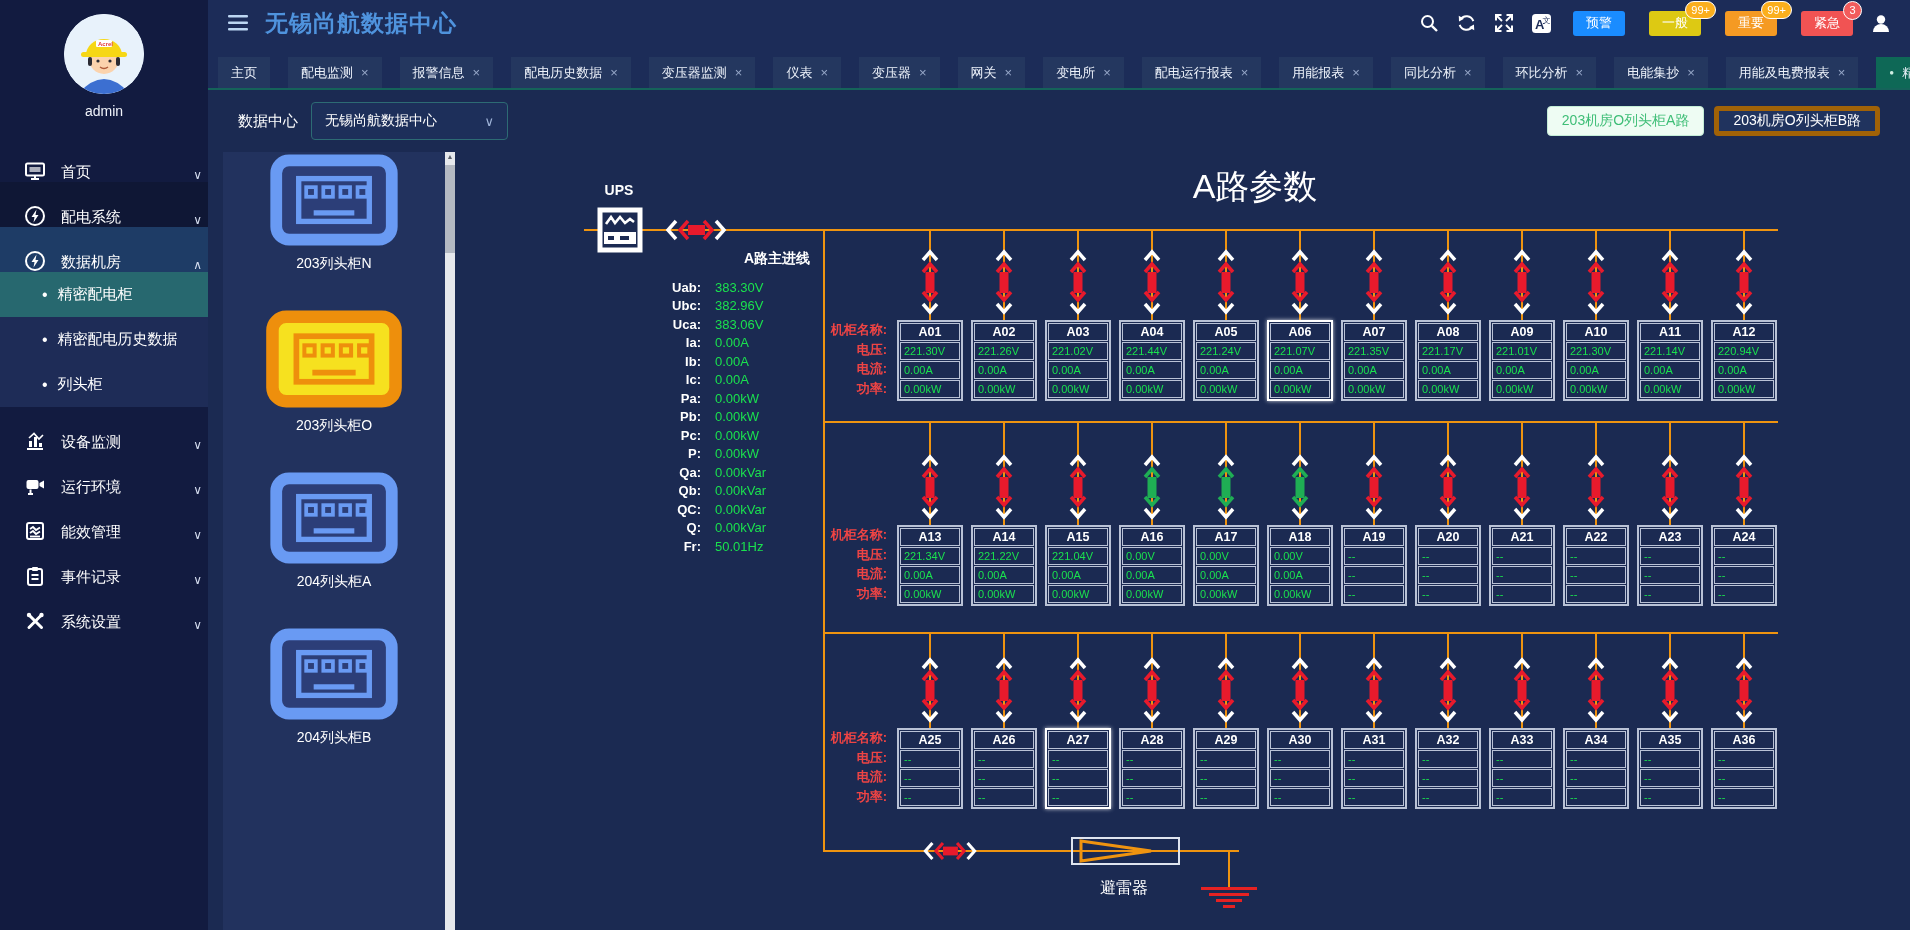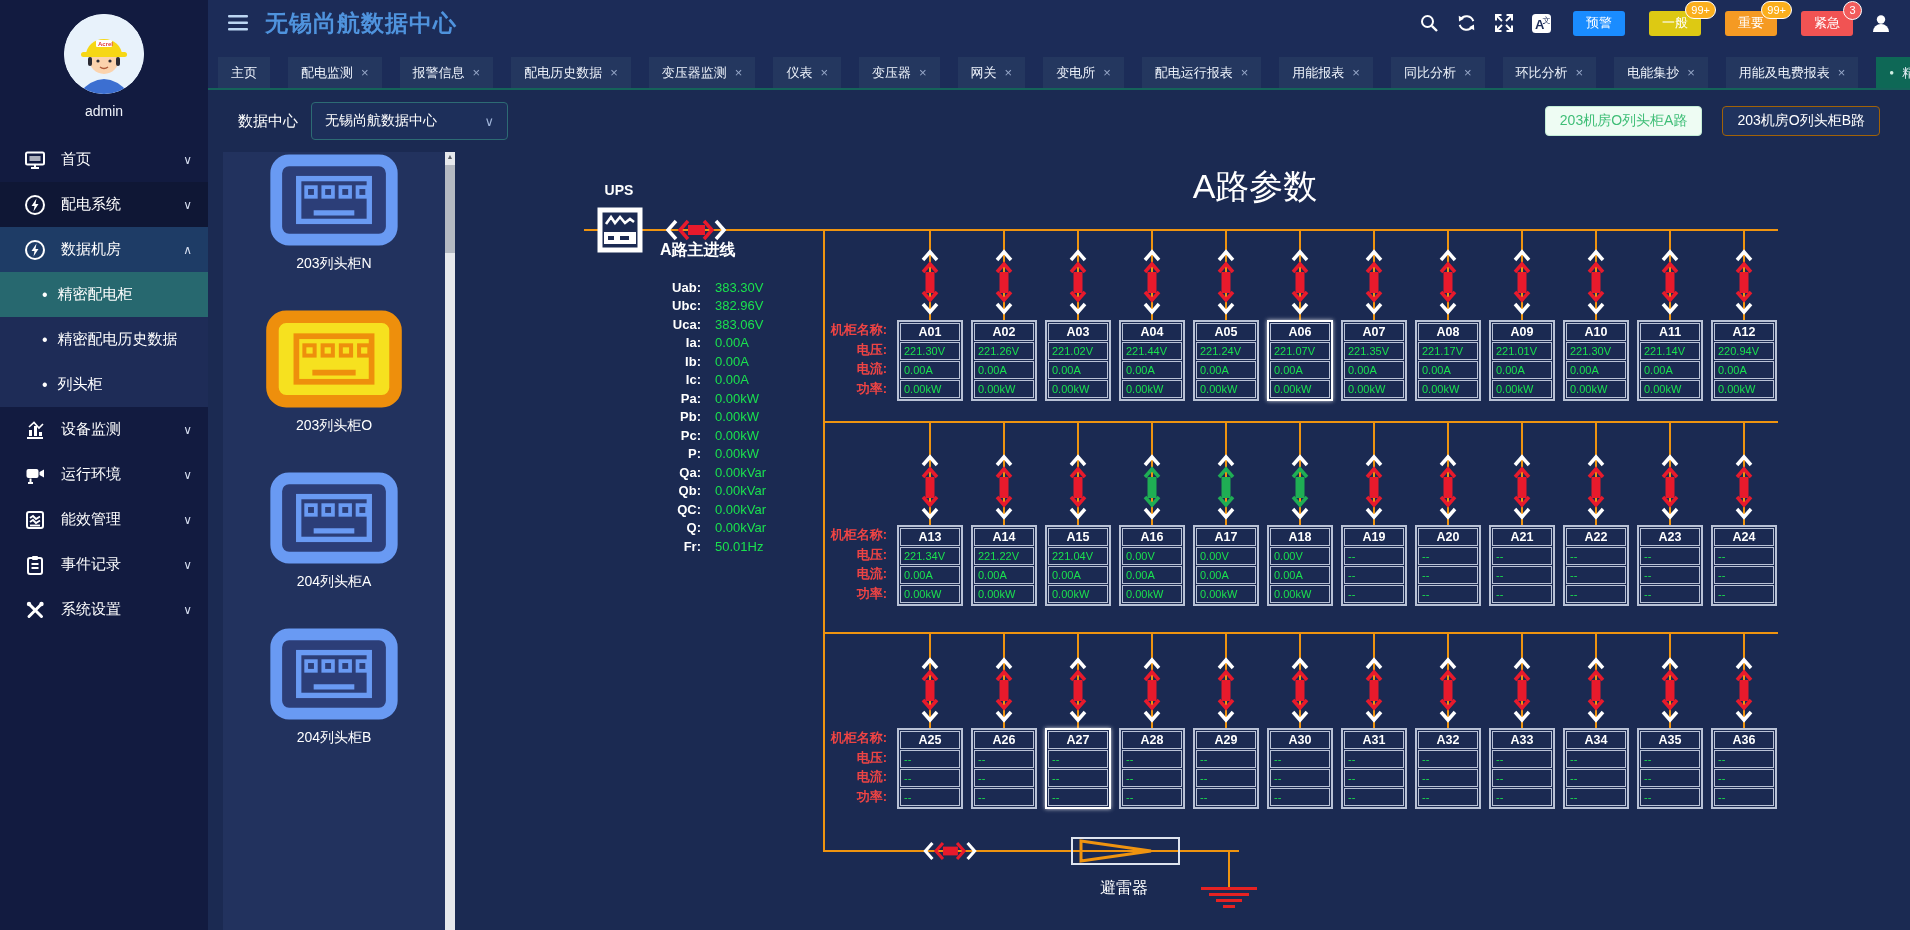--- a/index.html
+++ b/index.html
@@ -4,21 +4,21 @@
 <style>
 *{margin:0;padding:0;box-sizing:border-box;font-family:"Liberation Sans","DejaVu Sans",sans-serif}
 html,body{width:1910px;height:930px;overflow:hidden;background:#131c40}
 body{display:flex}
 
 .sidebar{width:208px;background:#121b40;flex-shrink:0;color:#fff}
 .avatar-wrap{padding-top:14px;text-align:center}
 .avatar{width:80px;height:80px;border-radius:50%;margin:0 auto;overflow:hidden;background:#e8f2fb}
 .username{margin-top:9px;text-align:center;font-size:14px;color:#f0f3fa}
 .menu{margin-top:18px}
-.menu-item{height:45px;display:flex;align-items:center;padding:0 16px 0 24px;font-size:15px;cursor:pointer}
+.menu-item{height:45px;display:flex;align-items:flex-end;padding:0 6px 0 24px;font-size:15px;cursor:pointer}
 .menu-item .mi-icon{width:22px;height:22px;margin-right:15px;flex-shrink:0}
 .menu-item .mi-icon svg{width:22px;height:22px;display:block}
 .menu-item .chev{margin-left:auto;font-size:12px;color:#d5ddef}
 .menu-item.shade{background:#0f1735}
 .menu-item.parent-open{background:#1e3c66}
 .submenu{background:#1e2c57}
 .sub-item{height:45px;display:flex;align-items:center;padding-left:42px;font-size:15px;cursor:pointer}
 .sub-item .bullet{margin-right:10px;font-size:16px}
 .sub-item.active{background:#27686f}
 
@@ -37,42 +37,42 @@
 .tab{height:31px;background:#24375f;color:#eef3fb;font-size:13px;display:flex;align-items:center;padding:0 13px;gap:8px;cursor:pointer;white-space:nowrap}
 .tab .close{color:#97a8c9;font-size:13px;cursor:pointer}
 .tab.active{background:#0e6856}
 .tab .dot{font-size:8px;color:#cfeee2}
 
 .content{flex:1;border-top:2px solid #15635a;background:#1b2a52;display:flex;flex-direction:column;min-height:0}
 .toolbar{height:62px;display:flex;align-items:center;padding:0 30px;flex-shrink:0}
 .dc-label{color:#fff;font-size:15px;margin-right:13px}
 .dc-select{width:197px;height:38px;border:1px solid #2d6b74;border-radius:4px;background:#1d2f5a;color:#fff;font-size:14px;display:flex;align-items:center;padding:0 13px;cursor:pointer}
 .dc-select .chev{margin-left:auto;color:#9fb4d8;font-size:13px}
-.route-btns{margin-left:auto;display:flex;gap:20px}
+.route-btns{margin-left:auto;display:flex;gap:10px}
 .route-btn{height:30px;padding:0 14px;border-radius:4px;font-size:14px;cursor:pointer}
 .route-btn.active{background:#eefcf3;color:#3fbe77;border:1px solid #c3ecd6}
-.route-btn.inactive{background:#20335e;color:#fff;border:1px solid #a16207}
+.route-btn.inactive{background:#20335e;color:#fff;border:5px solid #a16207}
 .work{flex:1;display:flex;min-height:0}
 
 .cab-panel{width:222px;margin-left:15px;background:#22325e;overflow:hidden;padding-top:2px;flex-shrink:0}
 .cab-item{display:flex;flex-direction:column;align-items:center;margin-bottom:37px;cursor:pointer}
 .cab-ic svg{width:134px;height:92px;display:block}
 .cab-item.selected .cab-ic svg{width:144px;height:98px}
 .cab-label{margin-top:9px;color:#fff;font-size:14px}
 .scroll-track{width:10px;background:#e6e8ec;position:relative;flex-shrink:0}
 .scroll-up{position:absolute;top:1px;left:0;width:10px;text-align:center;font-size:7px;color:#5a5f6a}
 .scroll-thumb{position:absolute;left:0;top:13px;width:10px;height:88px;background:#b4b9c2;cursor:pointer}
 
 .diagram{flex:1;position:relative;color:#fff;min-width:0}
 .dg-title{position:absolute;left:600px;top:12px;width:400px;text-align:center;font-size:34px;font-weight:400}
 .bus{position:absolute;background:#ef9410}
 .ups-label{position:absolute;left:128px;top:30px;width:72px;text-align:center;font-size:14px;font-weight:700}
 .ups-icon{position:absolute;left:142px;top:55px}
 .breaker-h{position:absolute}
-.feed-label{position:absolute;left:205px;top:88px;width:150px;text-align:left;font-size:16px;font-weight:600}
+.feed-label{position:absolute;left:205px;top:98px;width:150px;text-align:right;font-size:14px;font-weight:600}
 .meas{position:absolute;left:170px;top:126px}
 .m-row{display:flex;height:18.5px;align-items:center}
 .m-label{width:76px;text-align:right;font-size:13px;font-weight:600;color:#fff}
 .m-val{margin-left:14px;font-size:13px;color:#1ae24e}
 .cab-row{position:absolute;left:438px}
 .row1{top:78px;--drop:90px;--atop:17px}
 .row2{top:270px;--drop:103px;--atop:30px}
 .row3{top:481px;--drop:95px;--atop:22px}
 .cols{display:flex}
 .col{position:relative;width:74px;height:calc(var(--drop) + 81px)}

